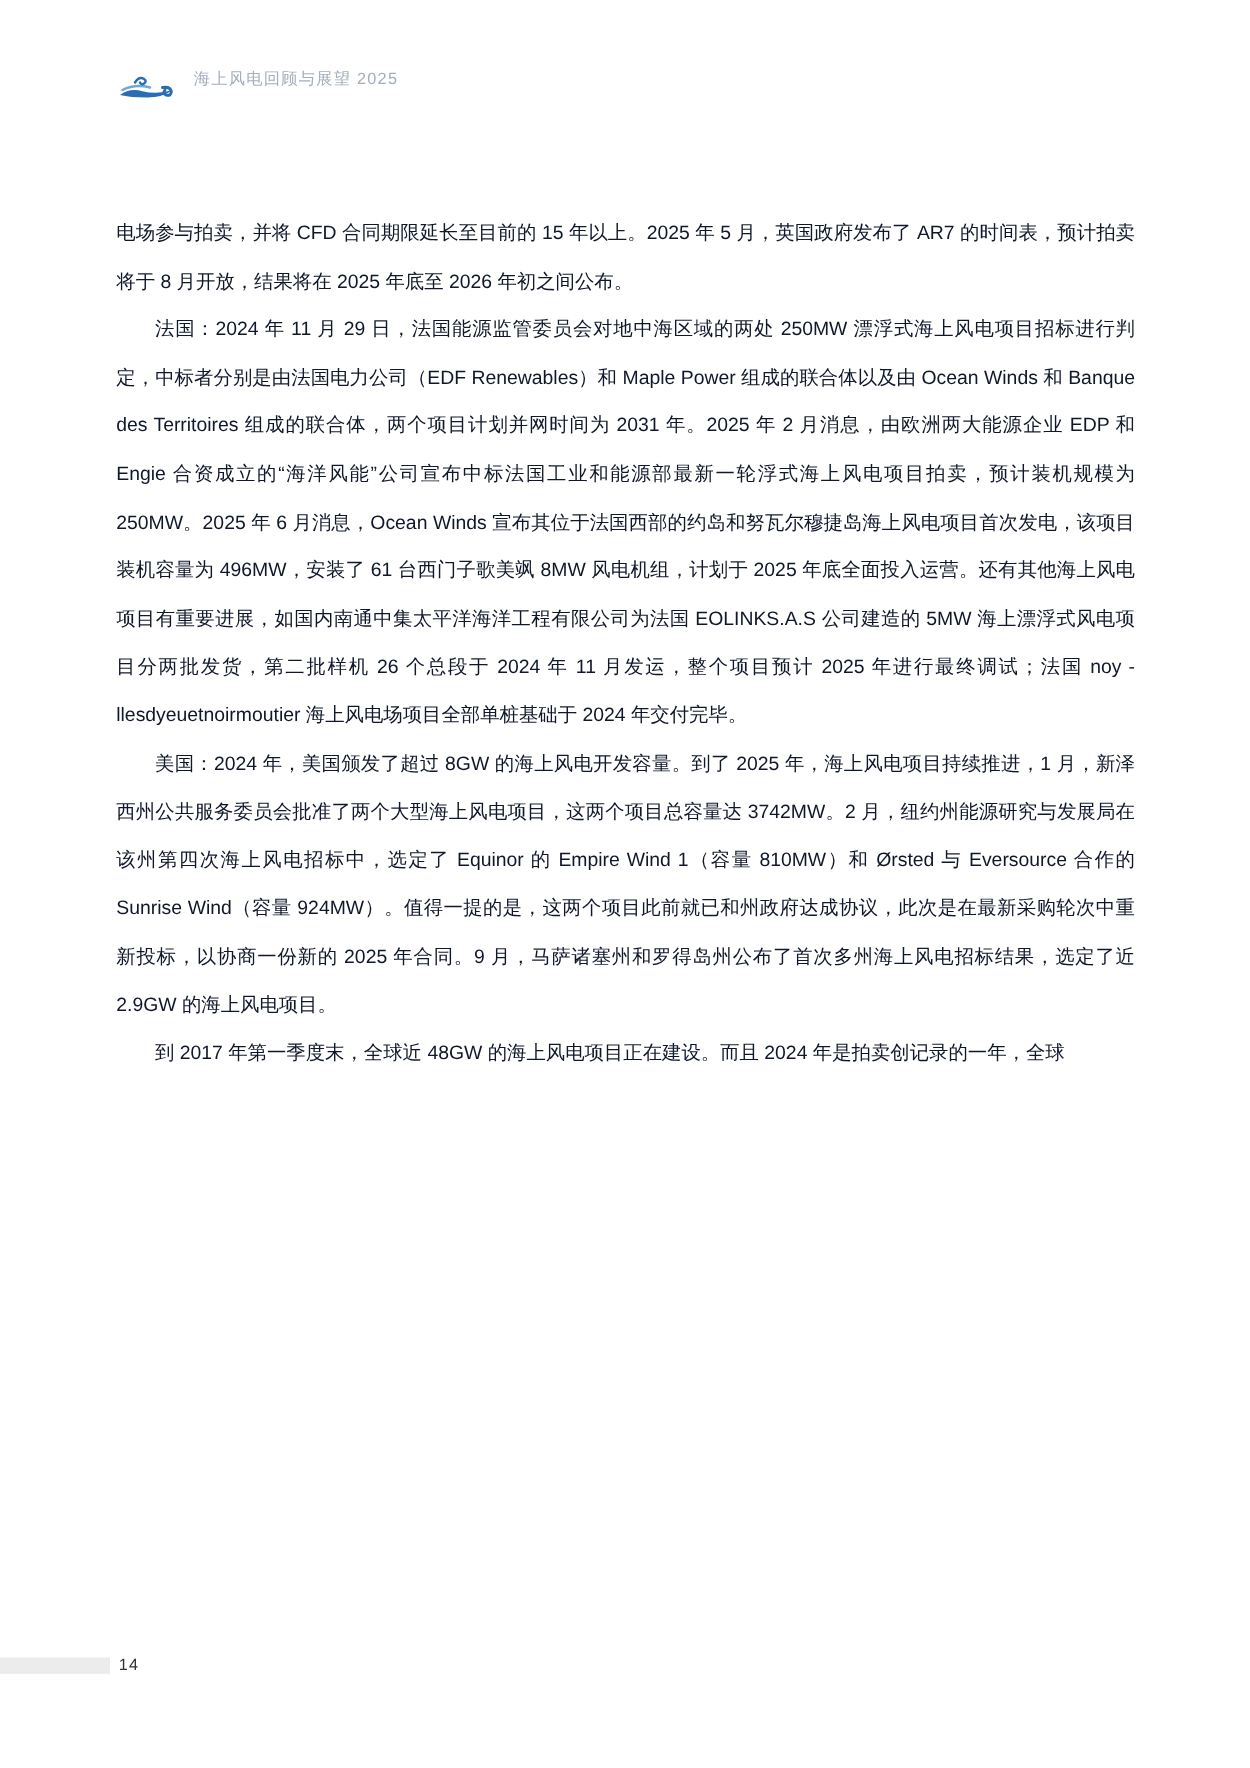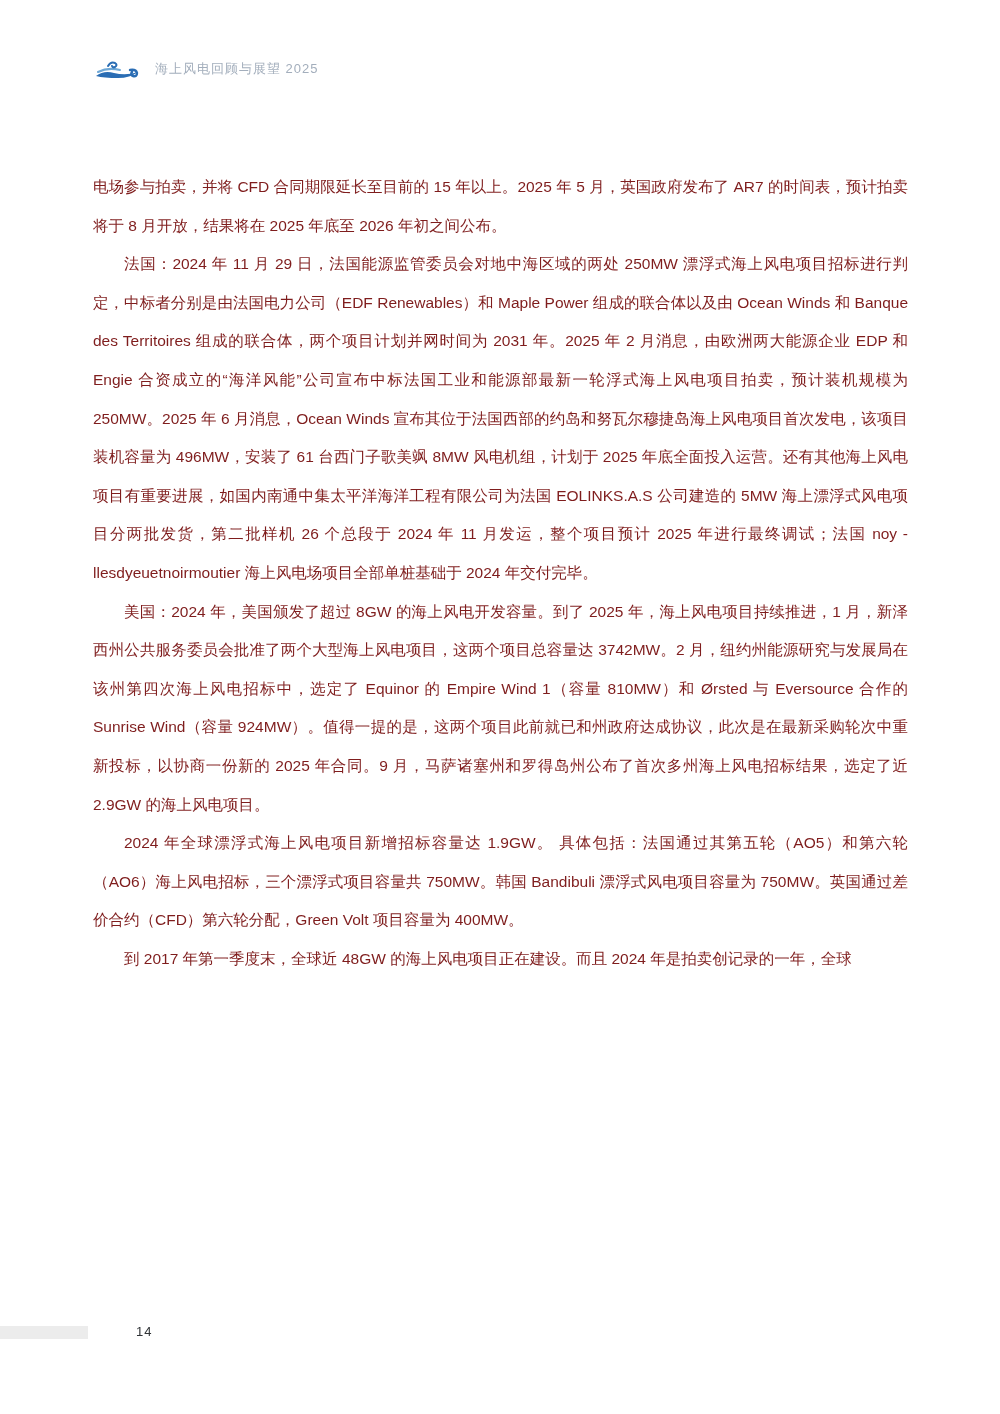--- a/index.html
+++ b/index.html
@@ -9,57 +9,55 @@
     height: 1414px;
     background: #ffffff;
     overflow: hidden;
     font-family: "Liberation Sans", "DejaVu Sans", sans-serif;
   }
   .header {
     position: absolute;
     top: 54px;
     left: 94px;
     display: flex;
-    align-items: center;
     gap: 13px;
   }
   .logo { width: 48px; height: 30px; display: block; }
   .brand-title {
     font-size: 13px;
     letter-spacing: 1px;
     color: #a3aebc;
   }
   .body-text {
     position: absolute;
     top: 168px;
     left: 93px;
     width: 815px;
     font-size: 15.5px;
     line-height: 38.6px;
-    color: #7f1d1d;
+    color: #0f172a;
     text-align: justify;
   }
   .body-text p { margin: 0; }
   .body-text p.indent { text-indent: 2em; }
   .footer-bar {
     position: absolute;
     left: 0;
     top: 1326px;
     width: 88px;
     height: 13px;
     background: #ececec;
   }
   .page-number {
     position: absolute;
     left: 95px;
     top: 1324px;
     font-size: 13px;
     color: #303336;
     letter-spacing: 1px;
-    margin-left: 41px;
   }
 </style>
 </head>
 <body>
 
 <div class="page">
 
   <div class="header">
     <svg class="logo" viewBox="0 0 48 30" xmlns="http://www.w3.org/2000/svg" aria-hidden="true">
       <path d="M2 22 Q10 16 20 19 Q32 22 44 18 Q36 24 24 24 Q10 24 2 22 Z" fill="#2a6db4"></path>
@@ -67,20 +65,19 @@
       <path d="M14 12 q3 -5 7 -3 q3 2 0 4 q-2 1 -3 -1" fill="none" stroke="#2a6db4" stroke-width="2" stroke-linecap="round"></path>
       <path d="M36 16 q6 -1 7 3 q0 4 -4 3 q-3 -1 -1 -4" fill="none" stroke="#2a6db4" stroke-width="2.4" stroke-linecap="round"></path>
     </svg>
     <span class="brand-title">海上风电回顾与展望 2025</span>
   </div>
 
   <div class="body-text">
       <p>电场参与拍卖，并将 CFD 合同期限延长至目前的 15 年以上。2025 年 5 月，英国政府发布了 AR7 的时间表，预计拍卖将于 8 月开放，结果将在 2025 年底至 2026 年初之间公布。</p>
       <p class="indent">法国：2024 年 11 月 29 日，法国能源监管委员会对地中海区域的两处 250MW 漂浮式海上风电项目招标进行判定，中标者分别是由法国电力公司（EDF Renewables）和 Maple Power 组成的联合体以及由 Ocean Winds 和 Banque des Territoires 组成的联合体，两个项目计划并网时间为 2031 年。2025 年 2 月消息，由欧洲两大能源企业 EDP 和 Engie 合资成立的“海洋风能”公司宣布中标法国工业和能源部最新一轮浮式海上风电项目拍卖，预计装机规模为 250MW。2025 年 6 月消息，Ocean Winds 宣布其位于法国西部的约岛和努瓦尔穆捷岛海上风电项目首次发电，该项目装机容量为 496MW，安装了 61 台西门子歌美飒 8MW 风电机组，计划于 2025 年底全面投入运营。还有其他海上风电项目有重要进展，如国内南通中集太平洋海洋工程有限公司为法国 EOLINKS.A.S 公司建造的 5MW 海上漂浮式风电项目分两批发货，第二批样机 26 个总段于 2024 年 11 月发运，整个项目预计 2025 年进行最终调试；法国 noy - llesdyeuetnoirmoutier 海上风电场项目全部单桩基础于 2024 年交付完毕。</p>
       <p class="indent">美国：2024 年，美国颁发了超过 8GW 的海上风电开发容量。到了 2025 年，海上风电项目持续推进，1 月，新泽西州公共服务委员会批准了两个大型海上风电项目，这两个项目总容量达 3742MW。2 月，纽约州能源研究与发展局在该州第四次海上风电招标中，选定了 Equinor 的 Empire Wind 1（容量 810MW）和 Ørsted 与 Eversource 合作的 Sunrise Wind（容量 924MW）。值得一提的是，这两个项目此前就已和州政府达成协议，此次是在最新采购轮次中重新投标，以协商一份新的 2025 年合同。9 月，马萨诸塞州和罗得岛州公布了首次多州海上风电招标结果，选定了近 2.9GW 的海上风电项目。</p>
-      <p class="indent">2024 年全球漂浮式海上风电项目新增招标容量达 1.9GW。 具体包括：法国通过其第五轮（AO5）和第六轮（AO6）海上风电招标，三个漂浮式项目容量共 750MW。韩国 Bandibuli 漂浮式风电项目容量为 750MW。英国通过差价合约（CFD）第六轮分配，Green Volt 项目容量为 400MW。</p>
       <p class="indent">到 2017 年第一季度末，全球近 48GW 的海上风电项目正在建设。而且 2024 年是拍卖创记录的一年，全球</p>
     </div>
 
   <div class="footer-bar"></div>
   <div class="page-number">14</div>
 
 </div>
 
 </body></html>

